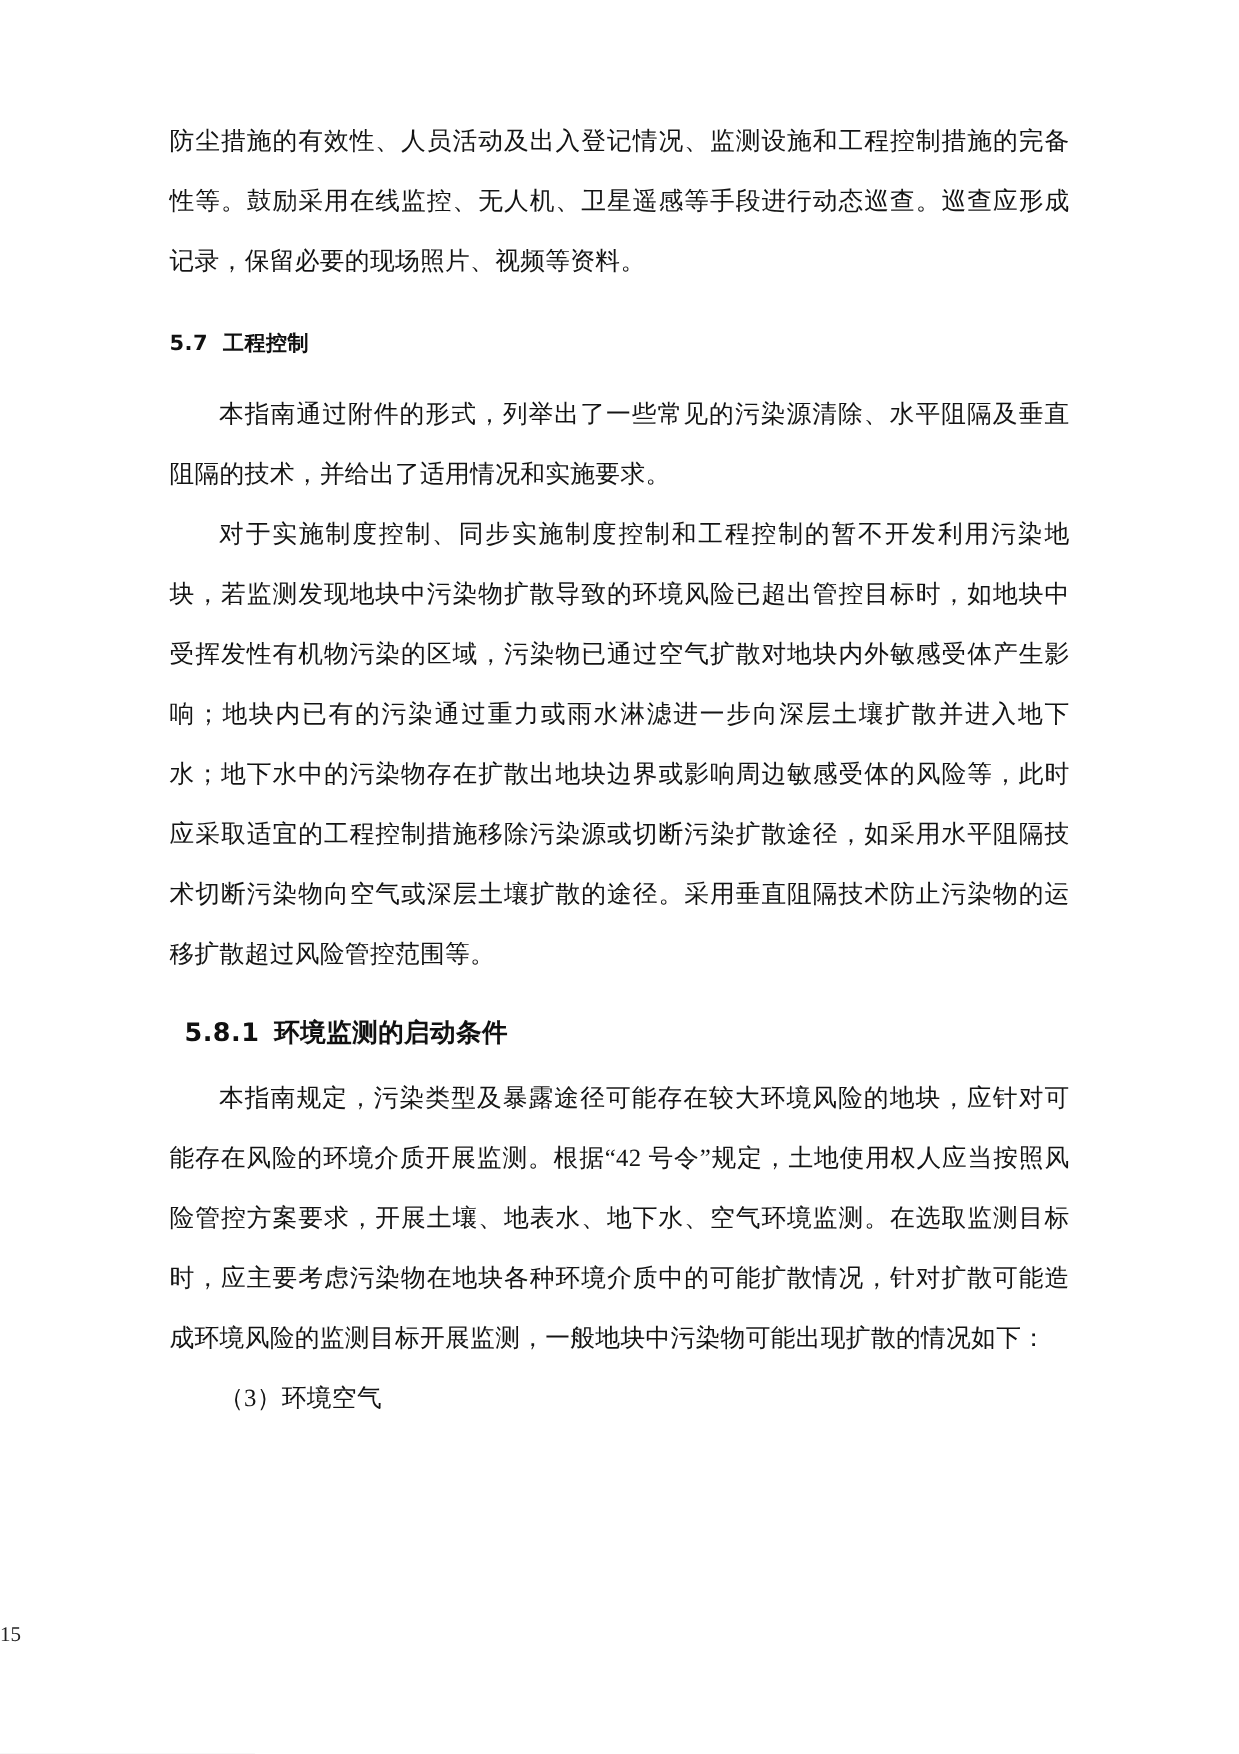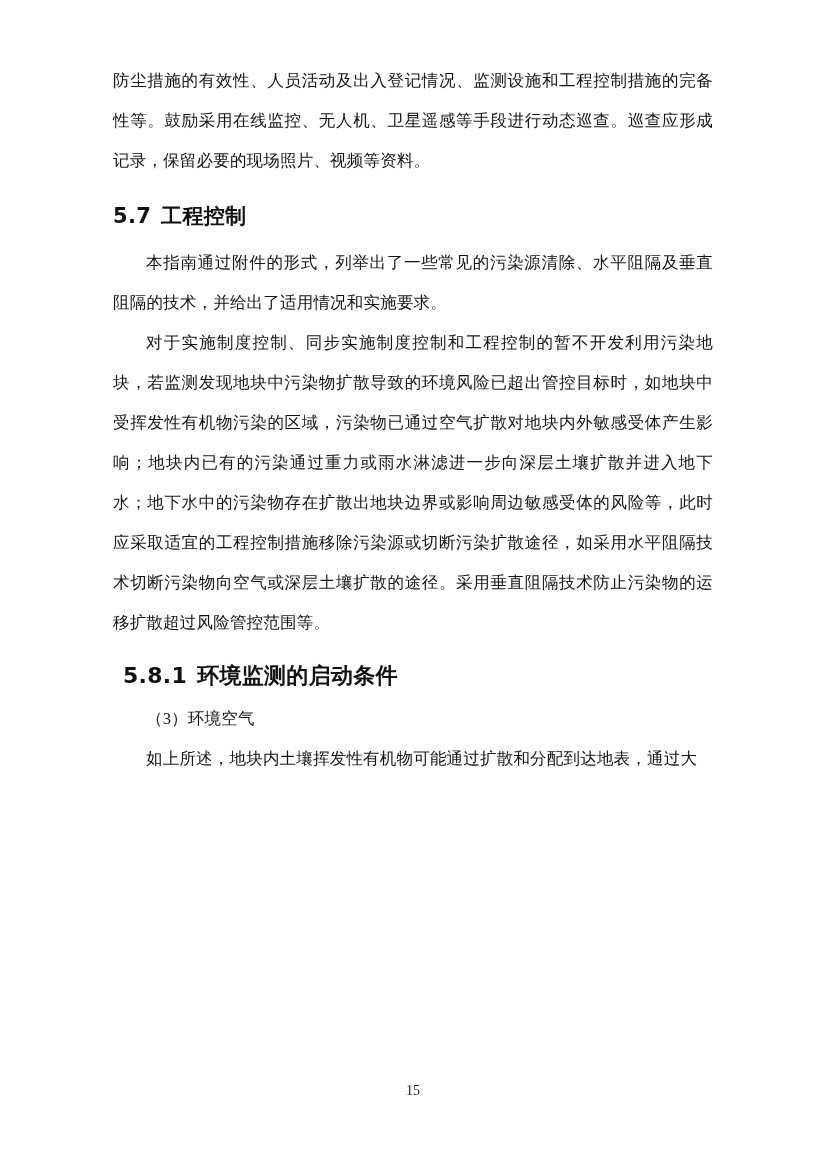--- a/index.html
+++ b/index.html
@@ -15,66 +15,66 @@
     width: 826px;
     height: 1169px;
     margin: 0 auto;
     background: #ffffff;
     box-sizing: border-box;
     overflow: hidden;
   }
   .content {
     position: absolute;
     left: 113px;
-    top: 61px;
+    top: 74px;
     width: 600px;
   }
   p.body-text {
     margin: 0 0 0 0;
     font-size: 16.5px;
     line-height: 40px;
     text-align: justify;
     text-justify: inter-ideograph;
     color: #141414;
     letter-spacing: 0.2px;
   }
   p.indent {
     text-indent: 33px;
   }
   h2.heading {
     margin: 18px 0 10px 0;
-    font-size: 21px;
+    font-size: 14px;
     line-height: 34px;
     font-weight: bold;
     color: #111111;
     font-family: "DejaVu Sans", "Liberation Sans", sans-serif;
     letter-spacing: 0.3px;
   }
   h2.heading .num {
     margin-right: 10px;
   }
   h3.subheading {
     margin: 16px 0 6px 0;
     padding-left: 10px;
-    font-size: 22px;
+    font-size: 17px;
     line-height: 34px;
     font-weight: bold;
     color: #111111;
     font-family: "DejaVu Sans", "Liberation Sans", sans-serif;
     letter-spacing: 0.3px;
   }
   h3.subheading .num {
     margin-right: 10px;
   }
   .page-number {
     position: absolute;
     left: 0;
     right: 0;
     top: 1083px;
-    text-align: center;
+    text-align: left;
     font-size: 14px;
     color: #222222;
     font-family: "Liberation Serif", "DejaVu Serif", serif;
   }
 </style>
 </head>
 <body>
 
 <div class="page">
   <div class="content">
@@ -87,21 +87,21 @@
 
     <p class="body-text indent">本指南通过附件的形式，列举出了一些常见的污染源清除、水平阻隔及垂直阻隔的技术，并给出了适用情况和实施要求。</p>
 
     <p class="body-text indent">对于实施制度控制、同步实施制度控制和工程控制的暂不开发利用污染地块，若监测发现地块中污染物扩散导致的环境风险已超出管控目标时，如地块中受挥发性有机物污染的区域，污染物已通过空气扩散对地块内外敏感受体产生影响；地块内已有的污染通过重力或雨水淋滤进一步向深层土壤扩散并进入地下水；地下水中的污染物存在扩散出地块边界或影响周边敏感受体的风险等，此时应采取适宜的工程控制措施移除污染源或切断污染扩散途径，如采用水平阻隔技术切断污染物向空气或深层土壤扩散的途径。采用垂直阻隔技术防止污染物的运移扩散超过风险管控范围等。</p>
 
 
     <h3 class="subheading">
       <span class="num">5.8.1</span><span>环境监测的启动条件</span>
     </h3>
 
+    <p class="body-text indent">本指南规定，污染类型及暴露途径可能存在较大环境风险的地块，应针对可能存在风险的环境介质开展监测。根据“42 号令”规定，土地使用权人应当按照风险管控方案要求，开展土壤、地表水、地下水、空气环境监测。在选取监测目标时，应主要考虑污染物在地块各种环境介质中的可能扩散情况，针对扩散可能造成环境风险的监测目标开展监测，一般地块中污染物可能出现扩散的情况如下：</p>
 
     <p class="body-text indent">（3）环境空气</p>
 
-    <p class="body-text indent">如上所述，地块内土壤挥发性有机物可能通过扩散和分配到达地表，通过大</p>
 
   </div>
 
   <div class="page-number">15</div>
 </div>
 
 </body></html>

